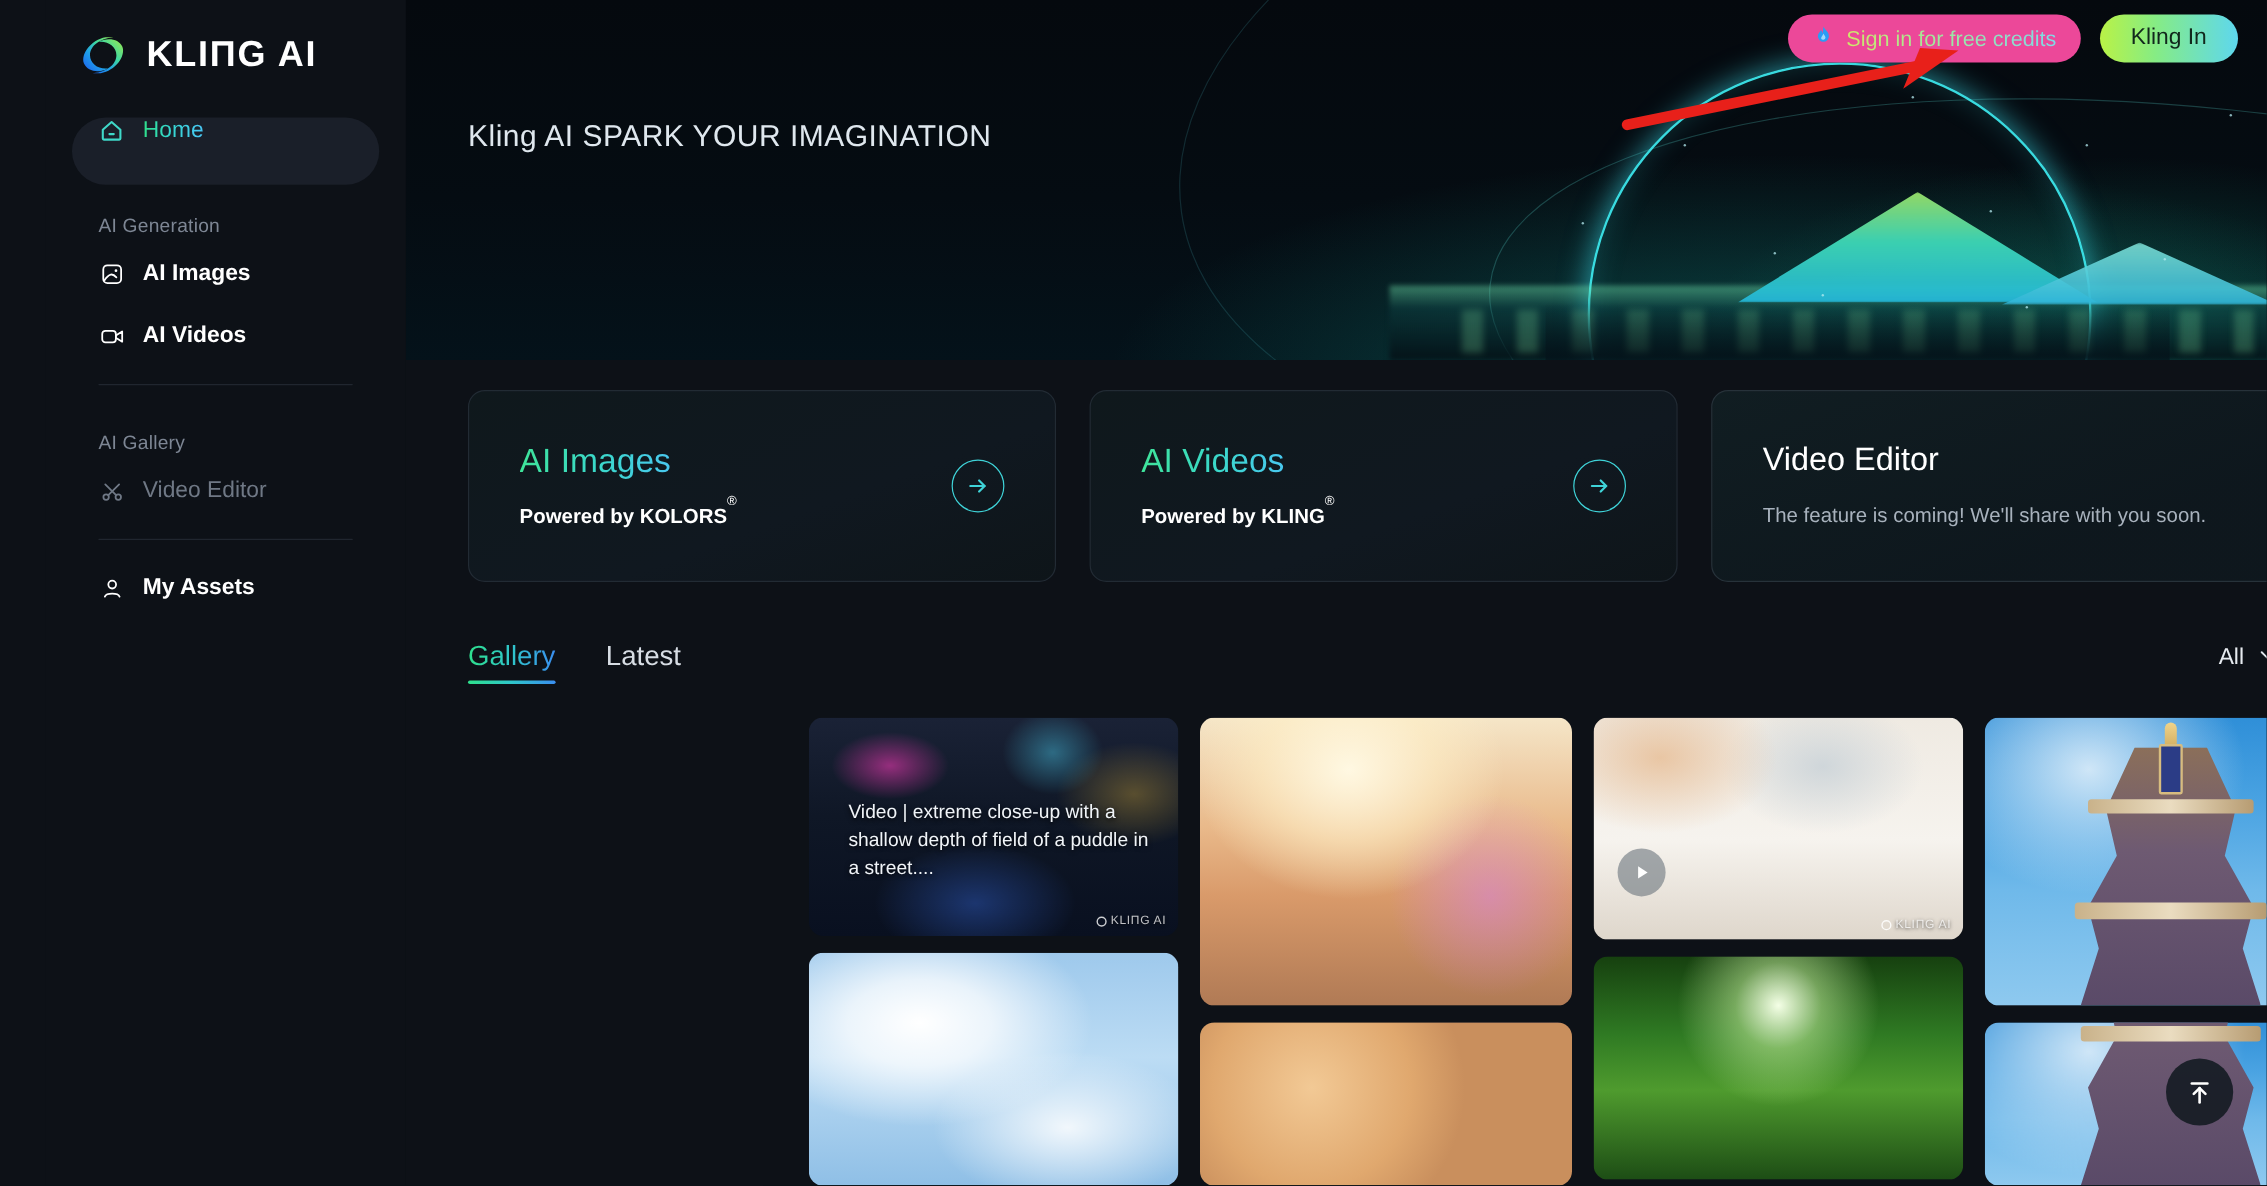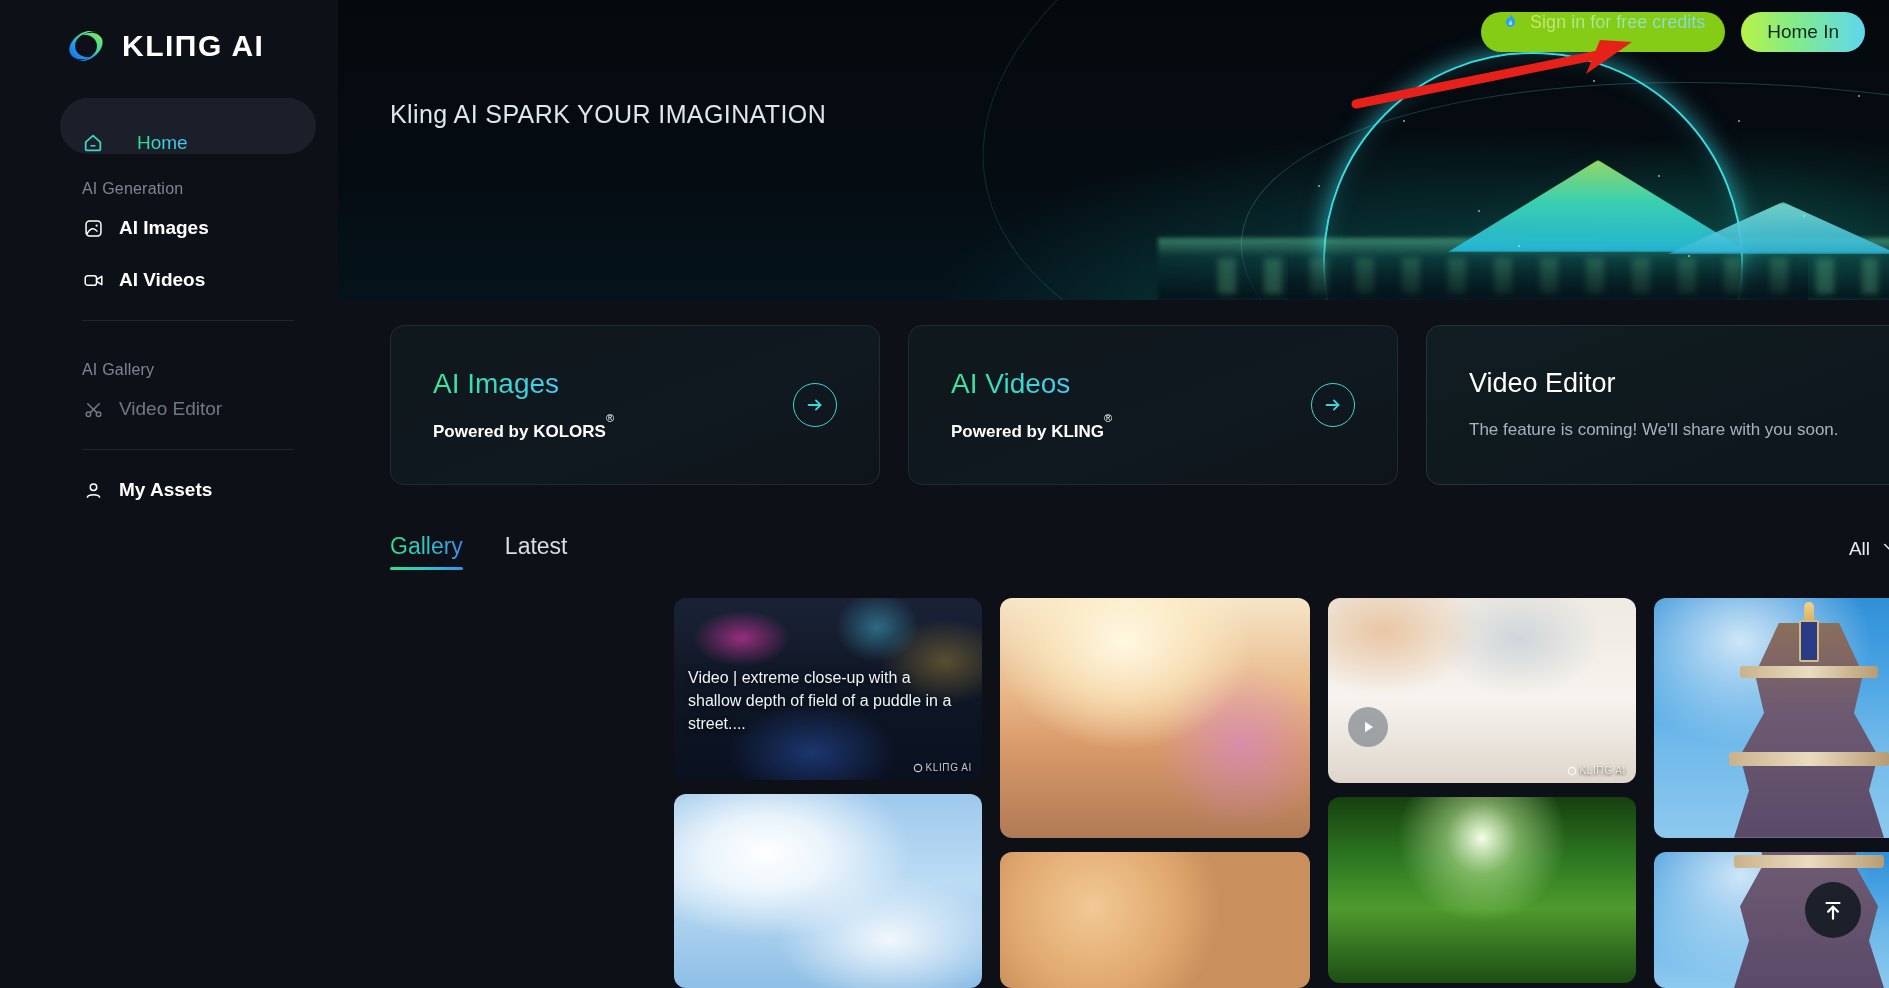--- a/index.html
+++ b/index.html
@@ -20,21 +20,21 @@
     position:relative; z-index:30;
   }
   .brand { display:flex; align-items:center; gap:14px; padding:22px 0 0 26px; height:70px; }
   .brand-logo { width:44px; height:44px; flex:0 0 44px; }
   .brand-name {
     font-size:30px; font-weight:700; letter-spacing:1.5px; color:#fff;
     font-family:"Liberation Sans", sans-serif;
   }
   .nav { padding:28px 22px 0 22px; }
   .nav-pill {
-    display:flex; align-items:flex-end; gap:33px;
+    display:flex; align-items:flex-start; gap:15px;
     height:56px; border-radius:28px; padding:0 22px;
     cursor:pointer;
   }
   .nav-pill.active { background:#1a1f29; }
   .nav-pill .ic { width:22px; height:22px; flex:0 0 22px; display:flex; align-items:center; justify-content:center;}
   .nav-label { font-size:19px; font-weight:400; }
   .nav-pill.active .nav-label {
     background:linear-gradient(90deg,#2fe08a 0%, #35d6d0 45%, #49c6f5 100%);
     -webkit-background-clip:text; background-clip:text; color:transparent;
   }
@@ -229,21 +229,21 @@
   .temple-panel { position:absolute; left:50%; transform:translateX(-50%);
     width:20px; height:42px; background:#2b3c86; border:2px solid #d7bc7f; border-radius:2px; }
 
   .tile-sky { height:200px; background:
       radial-gradient(200px 120px at 30% 30%, #ffffff 0%, rgba(255,255,255,.75) 30%, rgba(190,220,245,0) 72%),
       radial-gradient(160px 90px at 70% 75%, rgba(255,255,255,.85) 0%, rgba(200,228,248,0) 70%),
       linear-gradient(180deg,#9ec9ec 0%, #bcdcf4 45%, #8fbfe6 100%); }
 
   
   .ov-text {
-    position:absolute; left:14px; right:18px; top:68px;
+    position:absolute; left:33px; right:18px; top:68px;
     font-size:16px; line-height:1.45; color:#f0f4f8;
     text-shadow:0 1px 4px rgba(0,0,0,.85);
   }
   .ov-bottom {
     position:absolute; left:18px; right:14px; bottom:16px;
     display:flex; align-items:center; gap:14px;
   }
   .likes { display:flex; align-items:center; gap:9px; color:#fff; font-size:16px; font-weight:700;
     text-shadow:0 1px 4px rgba(0,0,0,.9); }
   .dots { color:#fff; font-size:19px; letter-spacing:2px; text-shadow:0 1px 4px rgba(0,0,0,.9); }
@@ -261,22 +261,22 @@
     position:absolute; right:10px; bottom:7px; font-size:10px; color:rgba(255,255,255,.75);
     letter-spacing:.6px; display:flex; align-items:center; gap:3px;
     text-shadow:0 1px 3px rgba(0,0,0,.7);
   }
 
   
   .topright {
     position:absolute; right:24px; top:12px; display:flex; align-items:center; gap:16px; z-index:40;
   }
   .credits-pill {
-    height:40px; padding:0 20px; border-radius:20px; background:#84cc16;
-    display:flex; align-items:flex-start; gap:10px; cursor:pointer;
+    height:40px; padding:0 20px; border-radius:20px; background:#ec4899;
+    display:flex; align-items:center; gap:10px; cursor:pointer;
   }
   .credits-text {
     font-size:18px;
     background:linear-gradient(90deg,#cfe86a 0%, #9fe8a0 45%, #7fd9e8 100%);
     -webkit-background-clip:text; background-clip:text; color:transparent;
   }
   .signin-btn {
     height:40px; padding:0 26px; border-radius:20px; cursor:pointer;
     background:linear-gradient(90deg,#b9f246 0%, #86ec84 40%, #5ed7ee 100%);
     color:#11281c; font-size:19px; display:flex; align-items:center; justify-content:center;
@@ -529,21 +529,21 @@
   <div class="topright">
     <div class="credits-pill">
       <span>
         <svg viewBox="0 0 24 24" width="19" height="19">
           <path d="M12 2.5 C13.6 6.6 17.8 7.6 17.8 13 A5.8 5.8 0 0 1 6.2 13 C6.2 9.6 8.6 8.6 9.4 6 C10.4 7.4 10.9 8.6 11 10 C11.6 8 11.6 5.2 12 2.5 Z" fill="#2a9df4"></path>
           <path d="M12 10 C12.9 12 14.2 12.6 14.2 14.6 A2.4 2.4 0 0 1 9.6 15.2 C9.6 13.4 11.3 12.6 12 10 Z" fill="#9fd8fb"></path>
         </svg>
       </span>
       <span class="credits-text">Sign in for free credits</span>
     </div>
-    <div class="signin-btn">Home In</div>
+    <div class="signin-btn">Kling In</div>
   </div>
 
   <svg class="annot" viewBox="0 0 310 80">
     <path d="M6 74 L248 25" stroke="#e8201a" stroke-width="9" stroke-linecap="round"></path>
     <path d="M282 12 L236 44 L250 10 Z" fill="#e8201a"></path>
   </svg>
 
 </div>
 
 </body></html>

